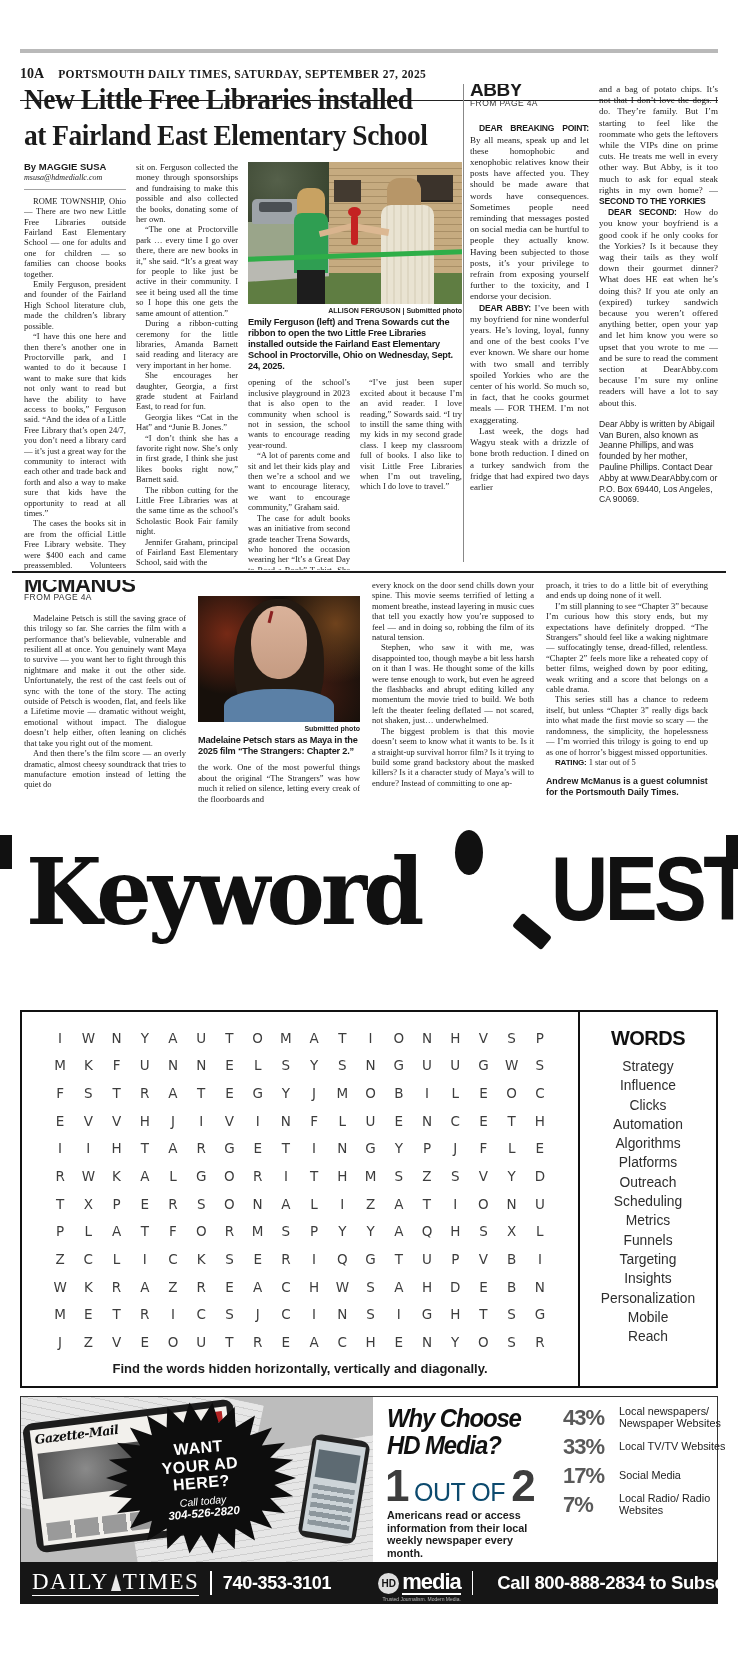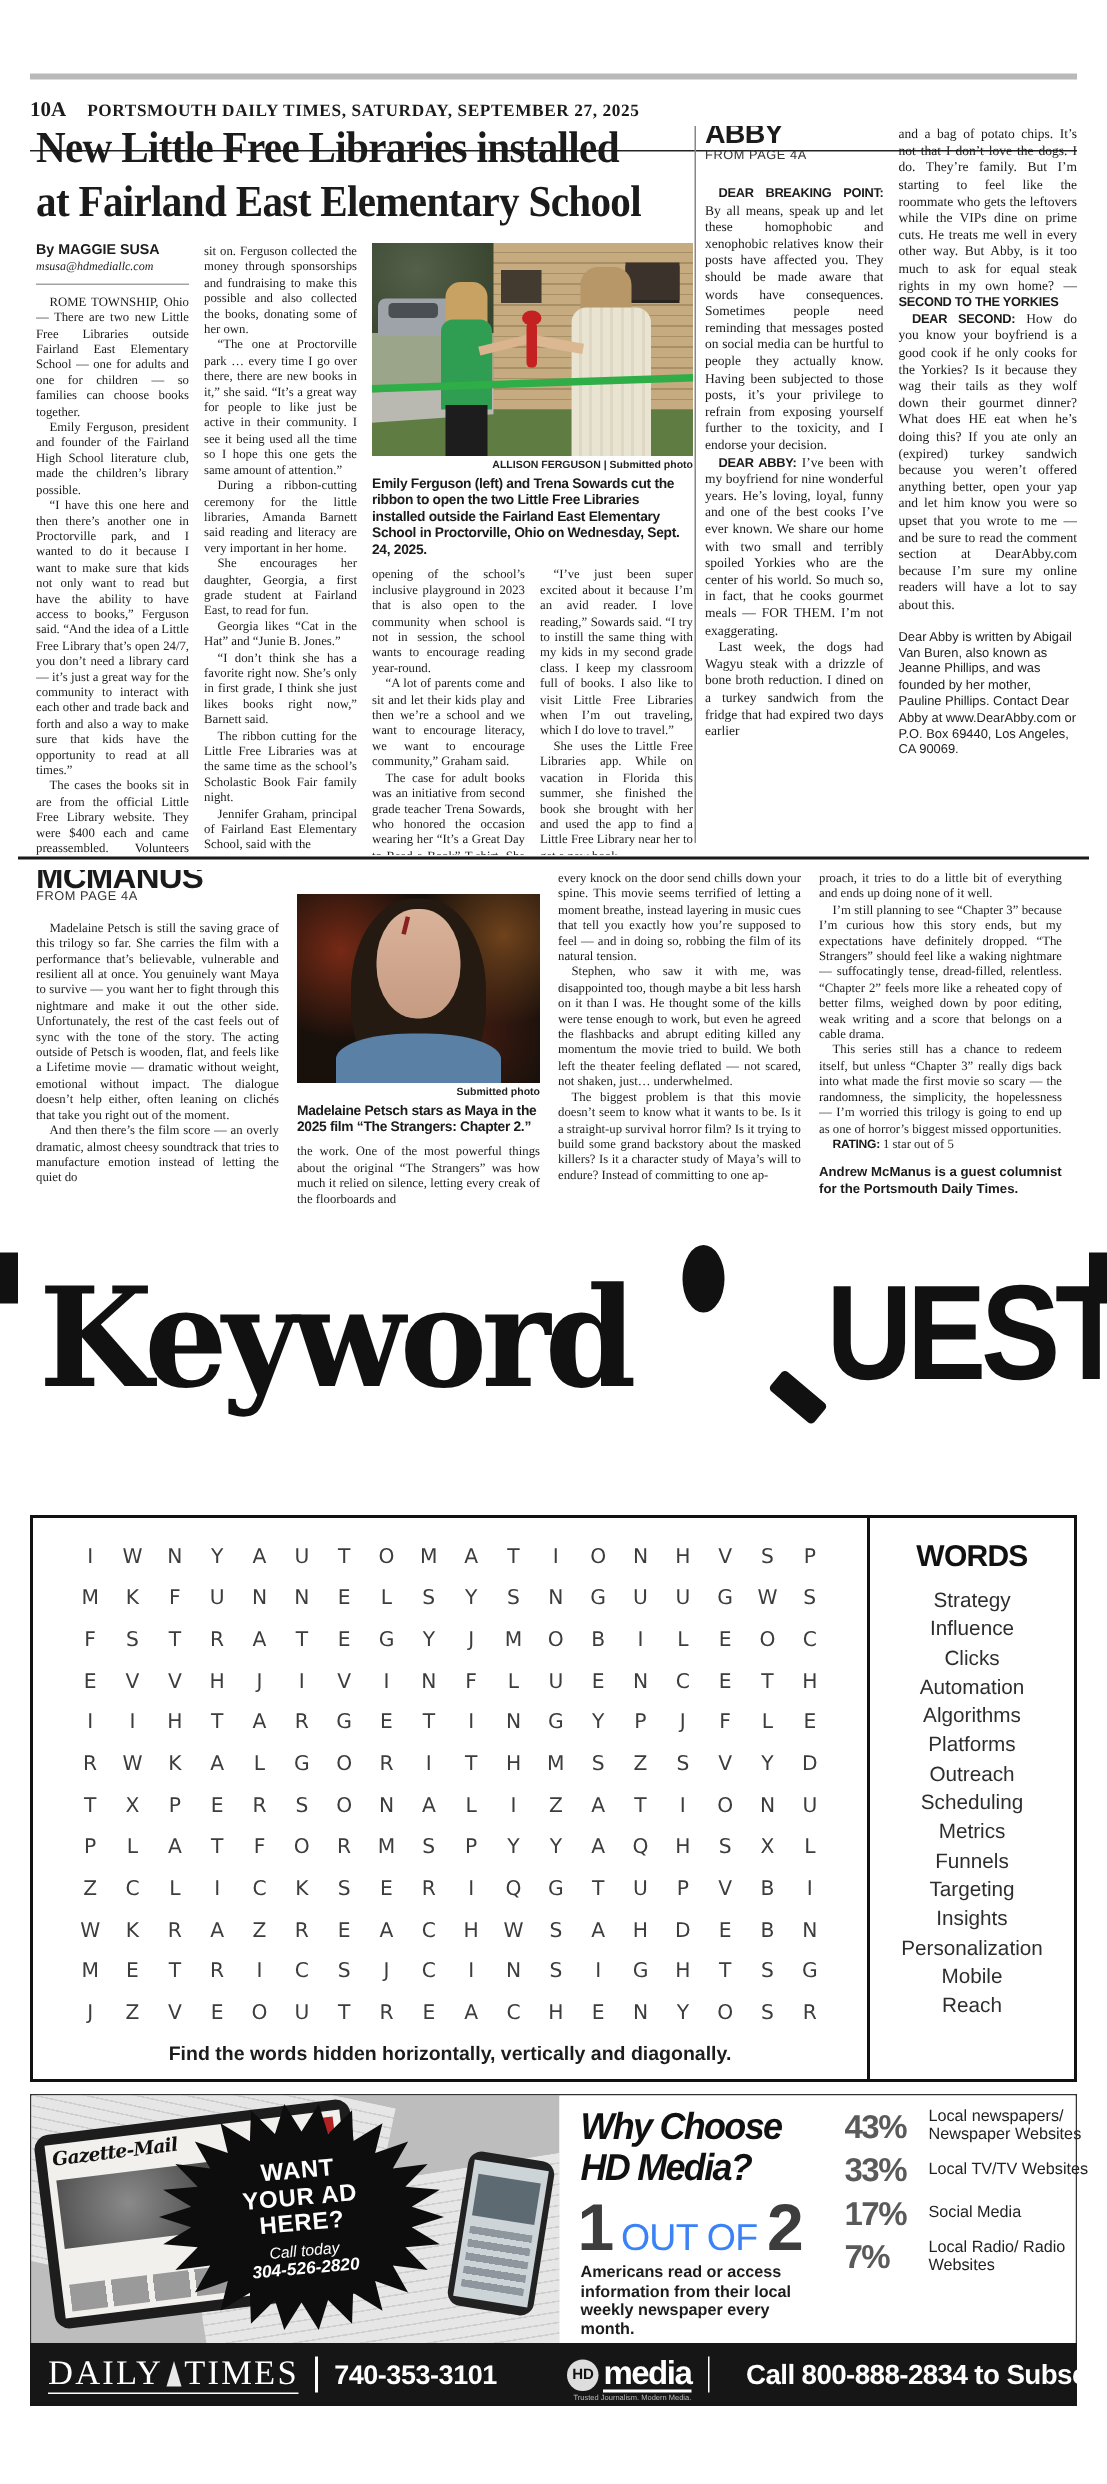--- a/index.html
+++ b/index.html
@@ -113,21 +113,21 @@
   .burst svg { position:absolute; inset:0; }
   .burst-text { position:absolute; inset:0; display:flex; flex-direction:column; align-items:center; justify-content:center; color:#fff; font-family:"Liberation Sans", sans-serif; transform:rotate(-5deg); padding-top:2px; }
   .burst-l { font-weight:bold; font-size:16px; line-height:17.5px; letter-spacing:.5px; }
   .burst-call { font-style:italic; font-size:10.5px; margin-top:3px; }
   .burst-phone { font-style:italic; font-weight:bold; font-size:11.5px; }
 
   .ad-right { position:relative; flex:1; background:#fff; font-family:"Liberation Sans", sans-serif; color:#111; }
   .wc-h { position:absolute; left:14px; top:8px; font-weight:bold; font-style:italic; font-size:25px; line-height:27px; letter-spacing:-1.2px; transform:scaleX(.96); transform-origin:left top; }
   .oneof { position:absolute; left:12px; top:64px; white-space:nowrap; }
   .oneof .big { font-weight:bold; font-size:44px; color:#3d3d3d; letter-spacing:-2px; }
-  .oneof .mid { font-size:25px; color:#3b82f6; letter-spacing:-.5px; }
+  .oneof .mid { font-size:25px; color:#0c4a6e; letter-spacing:-.5px; }
   .wc-body { position:absolute; left:14px; top:112px; width:165px; font-weight:bold; font-size:10.8px; line-height:12.6px; color:#1c1c1c; }
   .stats { position:absolute; left:190px; top:8px; width:170px; }
   .stats-intro { font-size:12.3px; line-height:13.8px; color:#222; margin-bottom:6px; }
   .stats-intro b { letter-spacing:-.2px; }
   .stat-row { display:flex; align-items:center; gap:6px; margin-bottom:3px; }
   .stat-pct { font-weight:bold; font-size:22px; color:#5a5a5a; min-width:50px; letter-spacing:-1px; }
   .stat-label { font-size:10.8px; line-height:11.6px; color:#222; width:108px; }
 
   
   .footer { position:absolute; top:1562px; left:20px; width:698px; height:42px; background:#161616; color:#fff; display:flex; align-items:center; font-family:"Liberation Sans", sans-serif; padding:0 12px; }
@@ -207,21 +207,20 @@
         <div class="artcol">
             <div>
               <p class="para cont">opening of the school’s inclusive playground in 2023 that is also open to the community when school is not in session, the school wants to encourage reading year-round.</p>
               <p class="para">“A lot of parents come and sit and let their kids play and then we’re a school and we want to encourage literacy, we want to encourage community,” Graham said.</p>
               <p class="para">The case for adult books was an initiative from second grade teacher Trena Sowards, who honored the occasion wearing her “It’s a Great Day to Read a Book” T-shirt. She donated the money for the case.</p>
             </div>
           </div>
         <div class="artcol">
             <div>
               <p class="para">“I’ve just been super excited about it because I’m an avid reader. I love reading,” Sowards said. “I try to instill the same thing with my kids in my second grade class. I keep my classroom full of books. I also like to visit Little Free Libraries when I’m out traveling, which I do love to travel.”</p>
-              <p class="para">She uses the Little Free Libraries app. While on vacation in Florida this summer, she finished the book she brought with her and used the app to find a Little Free Library near her to get a new book.</p>
             </div>
           </div>
       </div>
     </div>
   </div>
 
   <div class="divider-v"></div>
   <div class="abby">
     <div class="abby-col">
       <div class="abby-title">ABBY</div>

